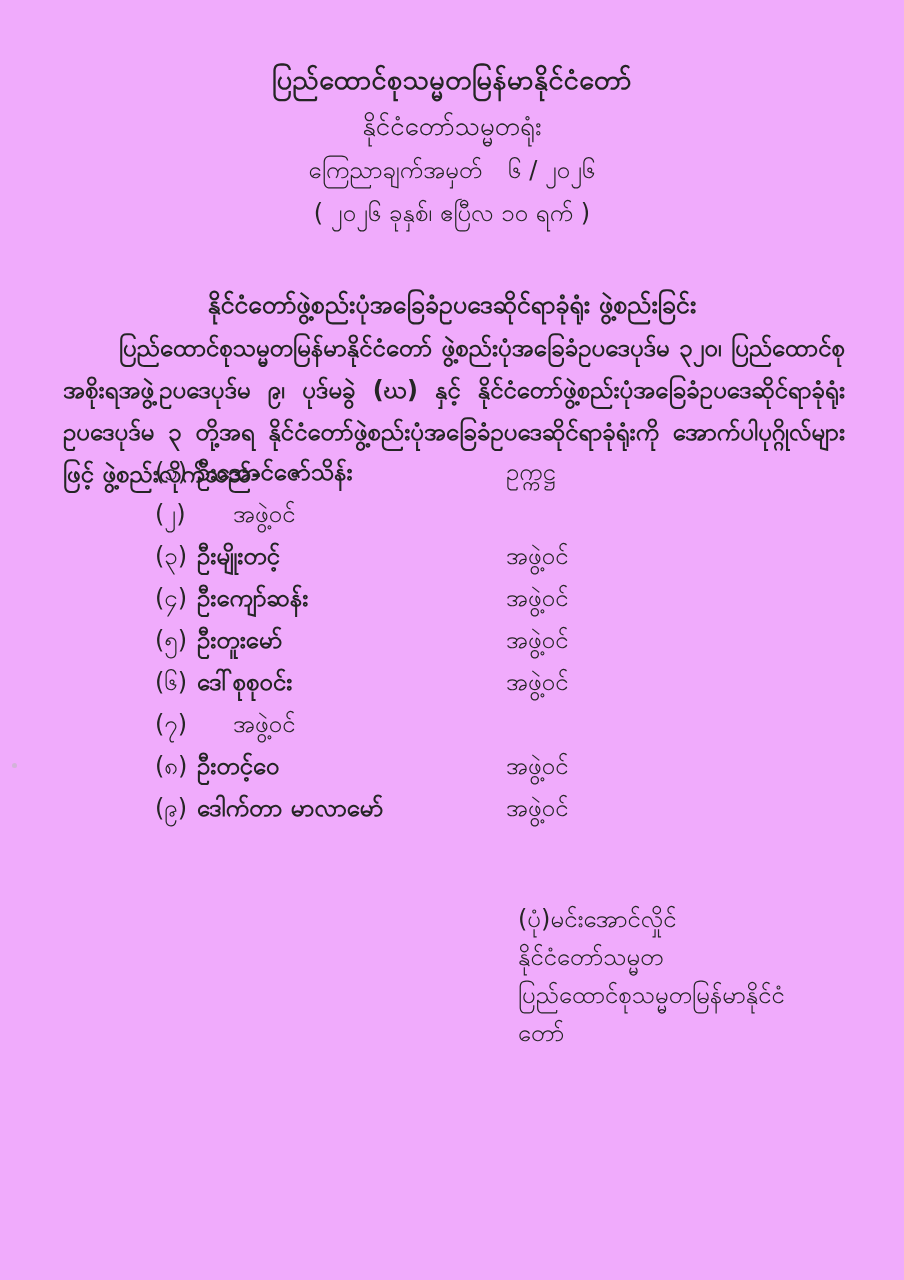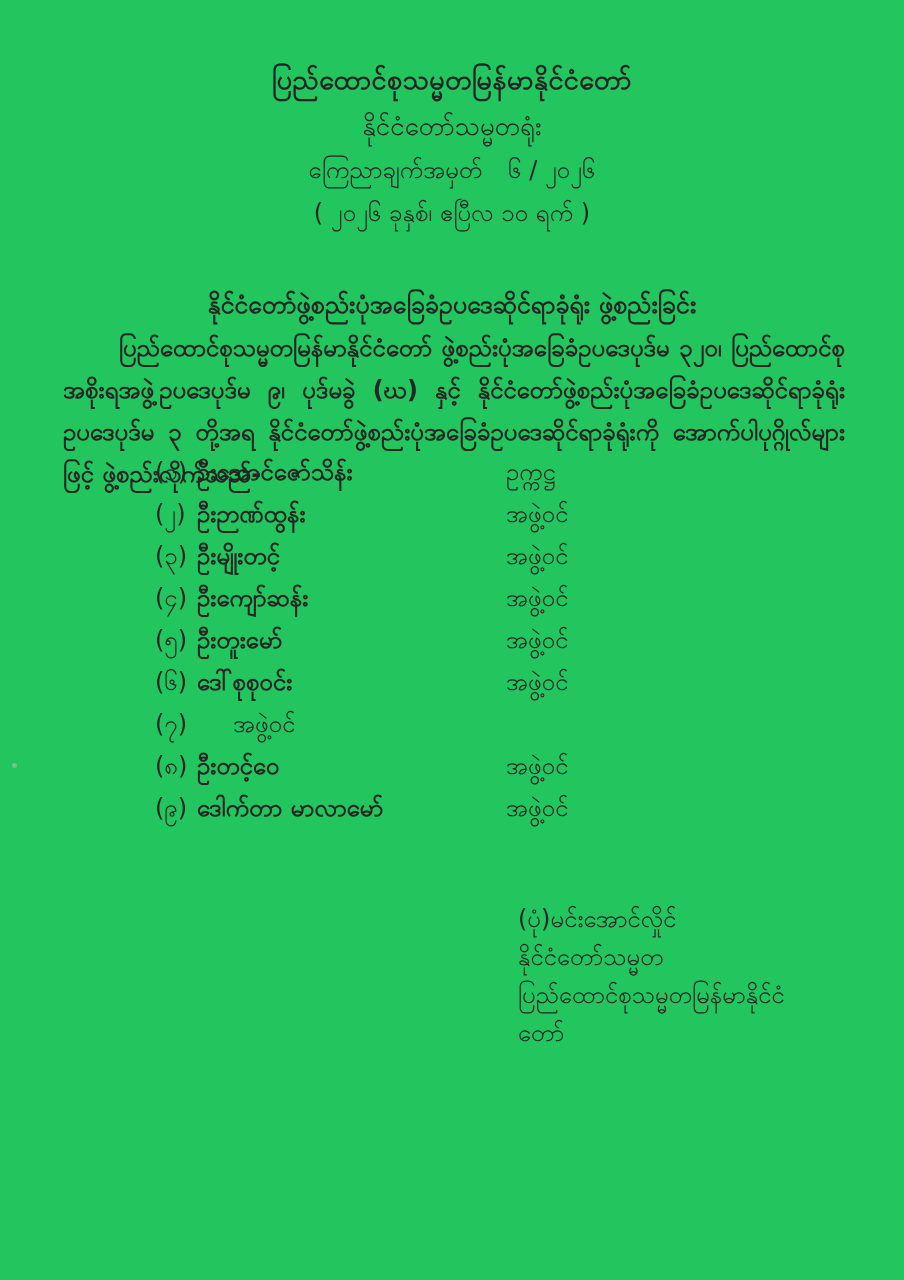--- a/index.html
+++ b/index.html
@@ -5,21 +5,21 @@
   html, body {
     margin: 0;
     padding: 0;
     background: #e8e8e8;
   }
   .page {
     position: relative;
     width: 904px;
     height: 1280px;
     margin: 0 auto;
-    background: #22c55e;
+    background: #f0abfc;
     color: #252525;
     font-family: "DejaVu Sans", sans-serif;
     overflow: hidden;
   }
   
   .header {
     position: absolute;
     top: 56px;
     left: 0;
     width: 100%;
@@ -132,21 +132,20 @@
   <p class="para">ပြည်ထောင်စုသမ္မတမြန်မာနိုင်ငံတော် ဖွဲ့စည်းပုံအခြေခံဥပဒေပုဒ်မ ၃၂၀၊ ပြည်ထောင်စုအစိုးရအဖွဲ့ဥပဒေပုဒ်မ ၉၊ ပုဒ်မခွဲ (ဃ) နှင့် နိုင်ငံတော်ဖွဲ့စည်းပုံအခြေခံဥပဒေဆိုင်ရာခုံရုံးဥပဒေပုဒ်မ ၃ တို့အရ နိုင်ငံတော်ဖွဲ့စည်းပုံအခြေခံဥပဒေဆိုင်ရာခုံရုံးကို အောက်ပါပုဂ္ဂိုလ်များဖြင့် ဖွဲ့စည်းလိုက်သည်-</p>
 
   <div class="members">
     <div class="member-row">
       <span class="member-no">(၁)</span>
       <span class="member-name">ဦးအောင်ဇော်သိန်း</span>
       <span class="member-role">ဥက္ကဋ္ဌ</span>
     </div>
     <div class="member-row">
       <span class="member-no">(၂)</span>
-      <span class="member-name">ဦးဉာဏ်ထွန်း</span>
       <span class="member-role">အဖွဲ့ဝင်</span>
     </div>
     <div class="member-row">
       <span class="member-no">(၃)</span>
       <span class="member-name">ဦးမျိုးတင့်</span>
       <span class="member-role">အဖွဲ့ဝင်</span>
     </div>
     <div class="member-row">
       <span class="member-no">(၄)</span>
       <span class="member-name">ဦးကျော်ဆန်း</span>

